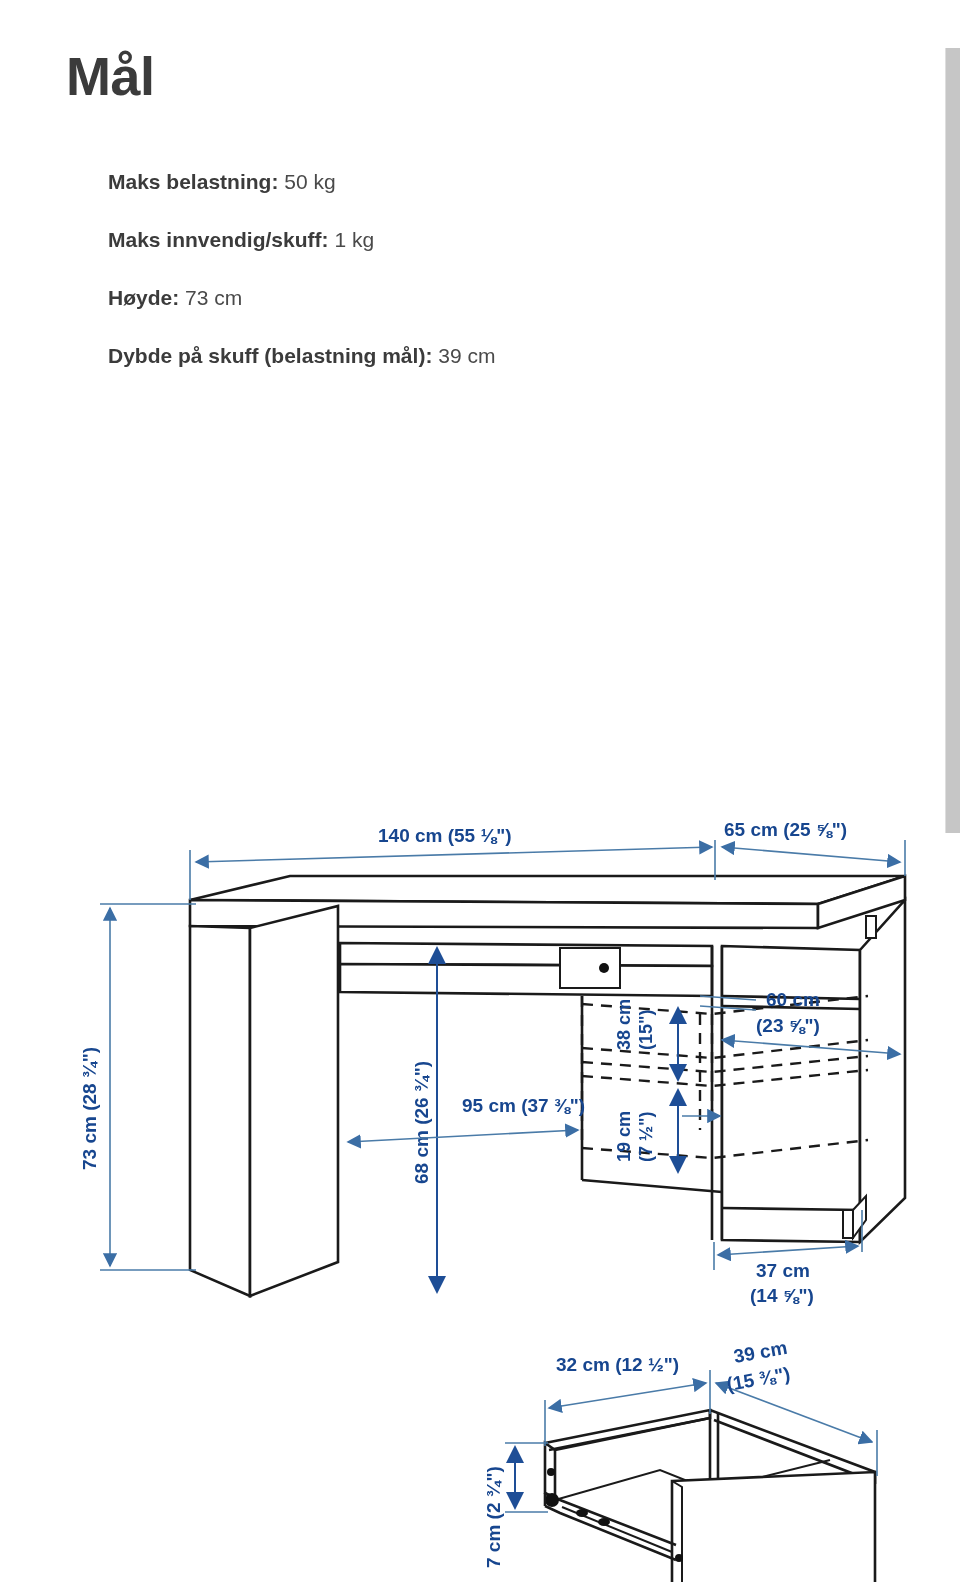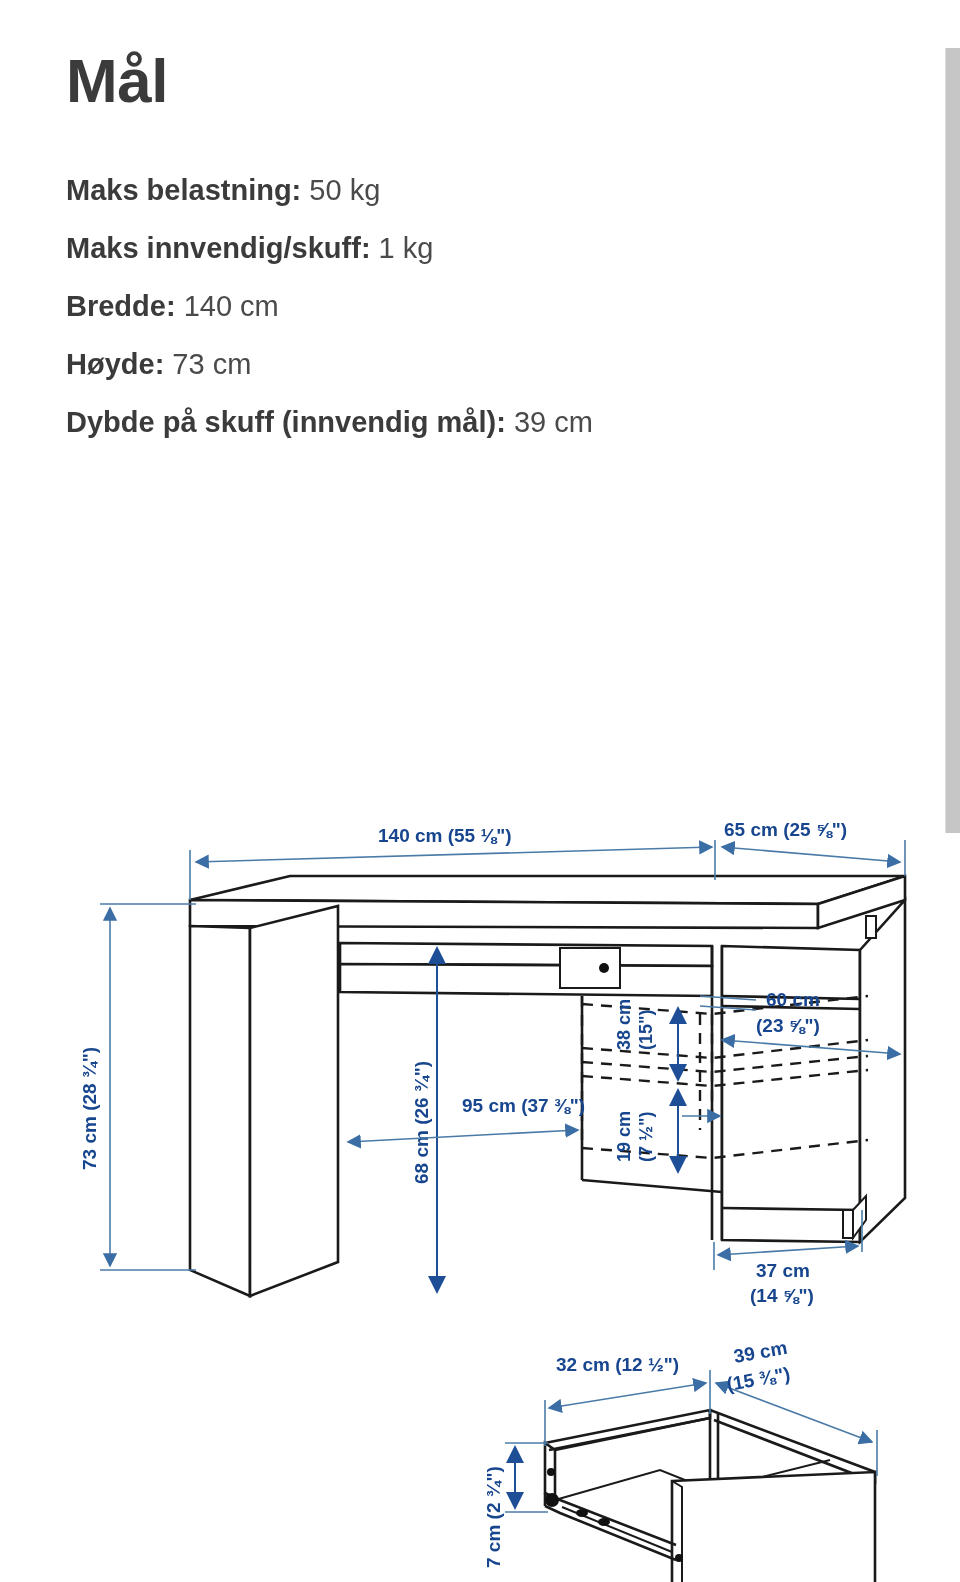--- a/index.html
+++ b/index.html
@@ -24,38 +24,39 @@
 
   
   .content {
     position: absolute;
     left: 66px;
     top: 48px;
     width: 790px;
   }
 
   .page-title {
-    font-size: 62px;
+    font-size: 54px;
     font-weight: bold;
     color: #3b3b3b;
     letter-spacing: -0.5px;
     margin: 0 0 48px 0;
     line-height: 1.05;
   }
 
   .spec-list {
     list-style: none;
     margin: 0;
     padding: 0;
   }
   .spec-row {
-    font-size: 29px;
+    font-size: 21px;
     line-height: 58px;
     color: #3f3f3f;
     white-space: nowrap;
+    margin-left: 42px;
   }
   .spec-label {
     font-weight: bold;
     color: #3b3b3b;
   }
   .spec-value {
     font-weight: normal;
     color: #4a4a4a;
   }
 
@@ -115,29 +116,25 @@
     <ul class="spec-list">
       <li class="spec-row">
         <span class="spec-label">Maks belastning:</span>
         <span class="spec-value">50 kg</span>
       </li>
       <li class="spec-row">
         <span class="spec-label">Maks innvendig/skuff:</span>
         <span class="spec-value">1 kg</span>
       </li>
       <li class="spec-row">
-        <span class="spec-label">Bredde:</span>
-        <span class="spec-value">140 cm</span>
-      </li>
-      <li class="spec-row">
         <span class="spec-label">Høyde:</span>
         <span class="spec-value">73 cm</span>
       </li>
       <li class="spec-row">
-        <span class="spec-label">Dybde på skuff (innvendig mål):</span>
+        <span class="spec-label">Dybde på skuff (belastning mål):</span>
         <span class="spec-value">39 cm</span>
       </li>
     </ul>
   </div>
 
   <div class="drawing-wrap">
     <svg class="tech" width="940" height="782" viewBox="0 0 940 782" xmlns="http://www.w3.org/2000/svg">
 
       <defs>
         <marker id="ah" markerWidth="9" markerHeight="9" refX="8" refY="4.5" orient="auto">

